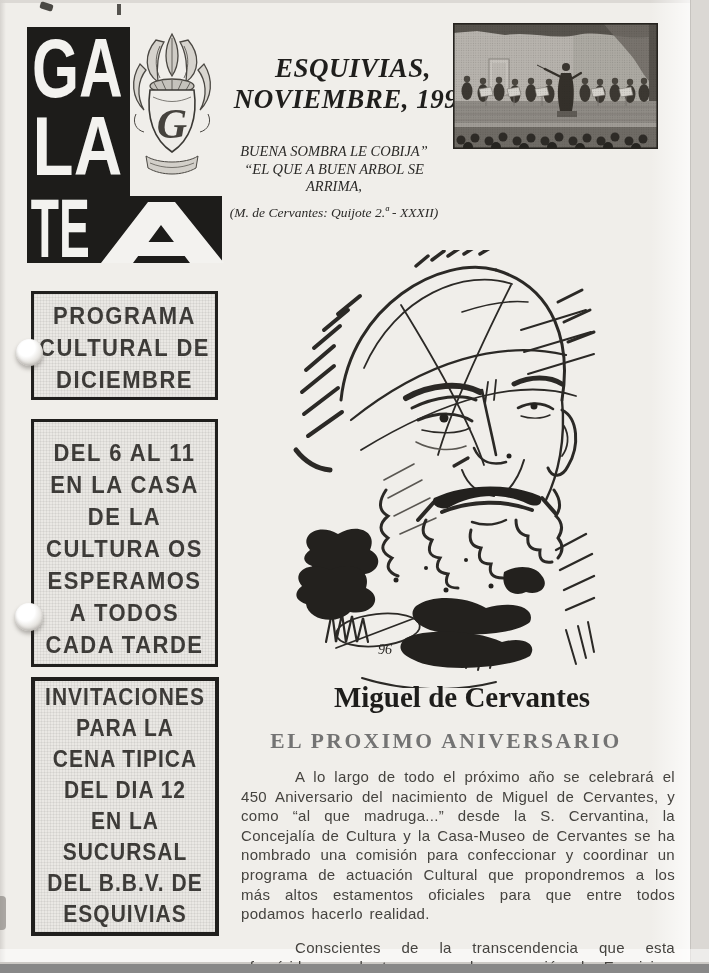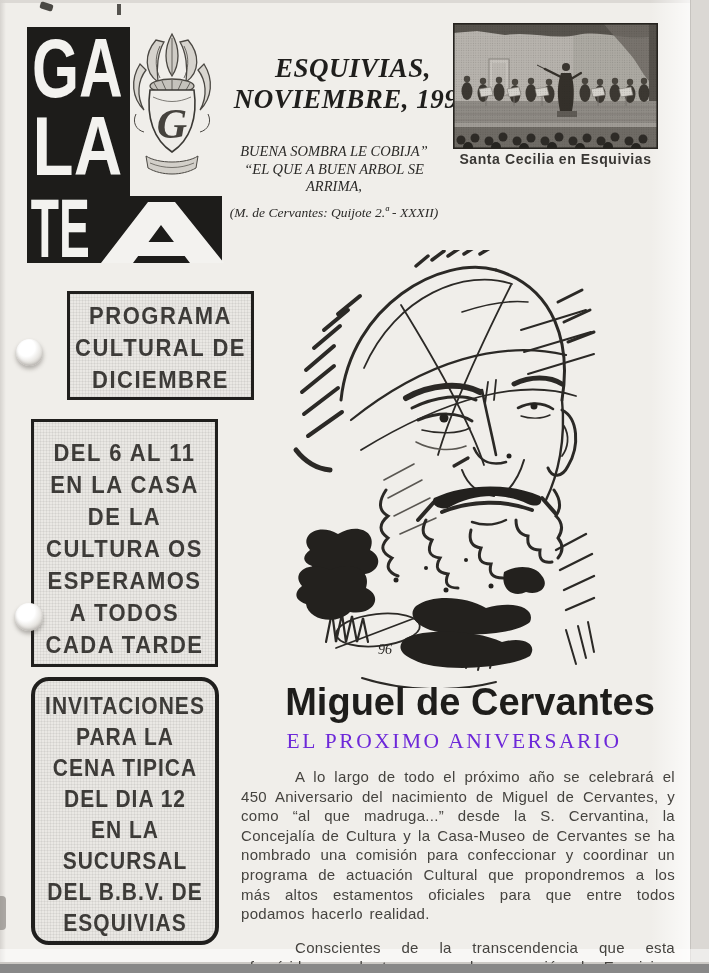--- a/index.html
+++ b/index.html
@@ -41,39 +41,39 @@
   .photo-svg{left:453px;top:23px;}
   .photo-caption{left:453px;top:151px;width:205px;text-align:center;color:#393734;
                  font-weight:bold;font-size:14px;letter-spacing:.6px;}
 
   
   .sbox{background-color:#eae8e4;border:3px solid #201f1d;text-align:center;color:#3d3b38;
         font-weight:bold;white-space:nowrap;
         background-image:repeating-linear-gradient(0deg,rgba(0,0,0,.05) 0 1px,transparent 1px 3px),
                          repeating-linear-gradient(90deg,rgba(0,0,0,.05) 0 1px,transparent 1px 3px);}
   .sbox .ln{transform:scaleY(1.12);}
-  .box1{left:31px;top:291px;width:181px;height:97px;font-size:22px;line-height:32px;letter-spacing:1.5px;padding-top:6px;margin-left:36px;}
+  .box1{left:31px;top:291px;width:181px;height:97px;font-size:22px;line-height:32px;letter-spacing:1.5px;padding-top:6px;}
   .box2{left:31px;top:419px;width:181px;height:227px;font-size:22px;line-height:32px;letter-spacing:1.5px;padding-top:15px;}
-  .box3{left:31px;top:677px;width:180px;height:251px;font-size:21px;line-height:31px;letter-spacing:1px;border-width:4px;padding-top:9px;border-radius:18px;}
+  .box3{left:31px;top:677px;width:180px;height:251px;font-size:21px;line-height:31px;letter-spacing:1px;border-width:4px;padding-top:0;}
 
   
   .hole{border-radius:50%;
         background:radial-gradient(circle at 38% 32%, #ffffff 0 35%, #e8e6e2 60%, #c0bdb8 100%);
         box-shadow:0 3px 4px rgba(60,55,50,.35), inset 0 -2px 3px rgba(90,85,80,.25);}
   .hole1{left:16px;top:339px;width:27px;height:27px;}
   .hole2{left:15px;top:603px;width:28px;height:28px;}
 
   
   .sketch-svg{left:266px;top:250px;}
 
   
-  .art-title{left:240px;top:681px;width:460px;text-align:center;color:#1e1d1b;
-             font-family:Liberation Sans, sans-serif;font-weight:bold;font-size:38px;}
-  .art-sub{left:224px;top:729px;width:460px;text-align:center;color:#6d28d9;
-           font-family:"Liberation Serif",serif;font-weight:normal;font-size:21.5px;letter-spacing:2.5px;}
+  .art-title{left:232px;top:681px;width:460px;text-align:center;color:#1e1d1b;
+             font-family:Liberation Serif, serif;font-weight:bold;font-size:29px;}
+  .art-sub{left:216px;top:729px;width:460px;text-align:center;color:#737373;
+           font-family:"Liberation Serif",serif;font-weight:bold;font-size:21.5px;letter-spacing:2.5px;}
   .art-body{left:227px;top:753px;width:462px;color:#45433f;font-size:15px;line-height:19.6px;
             text-align:justify;letter-spacing:.3px;word-spacing:2.2px;}
   .art-body p{margin:14px;text-indent:54px;}
 </style>
 </head>
 <body>
 
 <div id="page">
 
   <div class="abs edge-top"></div>
@@ -238,21 +238,20 @@
         <circle cx="43" cy="124" r="5" fill="#262420"></circle>
       <circle cx="71" cy="125" r="5" fill="#262420"></circle>
         <circle cx="99" cy="124" r="5" fill="#262420"></circle>
       <circle cx="127" cy="125" r="5" fill="#262420"></circle>
         <circle cx="155" cy="124" r="5" fill="#262420"></circle>
       <circle cx="183" cy="125" r="5" fill="#262420"></circle>
     </g>
     <rect x="0" y="0" width="205" height="126" fill="url(#ht)"></rect>
     <rect x="0.8" y="0.8" width="203.4" height="124.4" fill="none" stroke="#26231f" stroke-width="1.6"></rect>
   </svg>
-  <div class="abs photo-caption">Santa Cecilia en Esquivias</div>
 
   <div class="abs sbox box1">
     <div class="ln">PROGRAMA</div>
     <div class="ln">CULTURAL DE</div>
     <div class="ln">DICIEMBRE</div>
   </div>
   <div class="abs sbox box2">
     <div class="ln">DEL 6 AL 11</div>
     <div class="ln">EN LA CASA</div>
     <div class="ln">DE LA</div>

